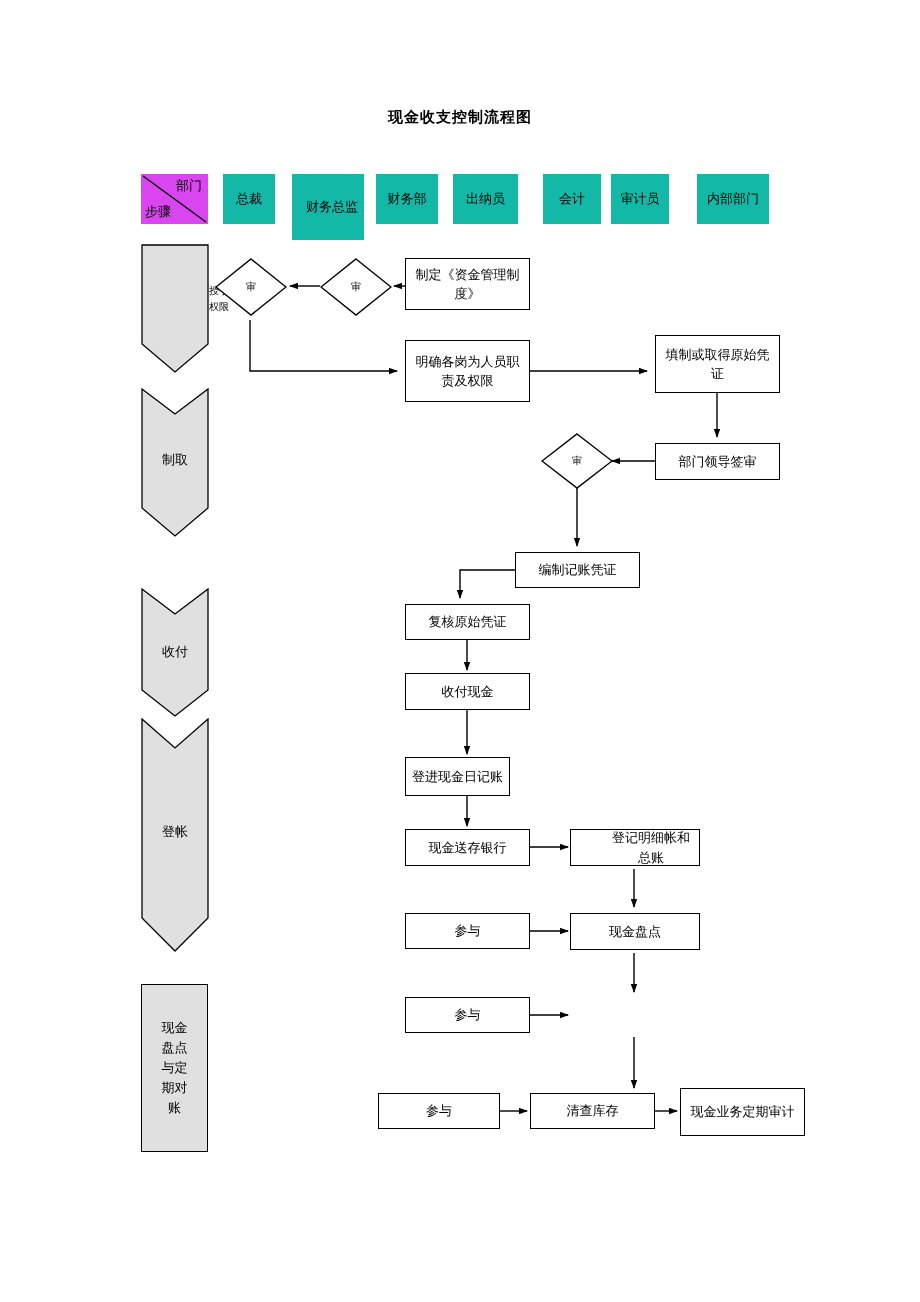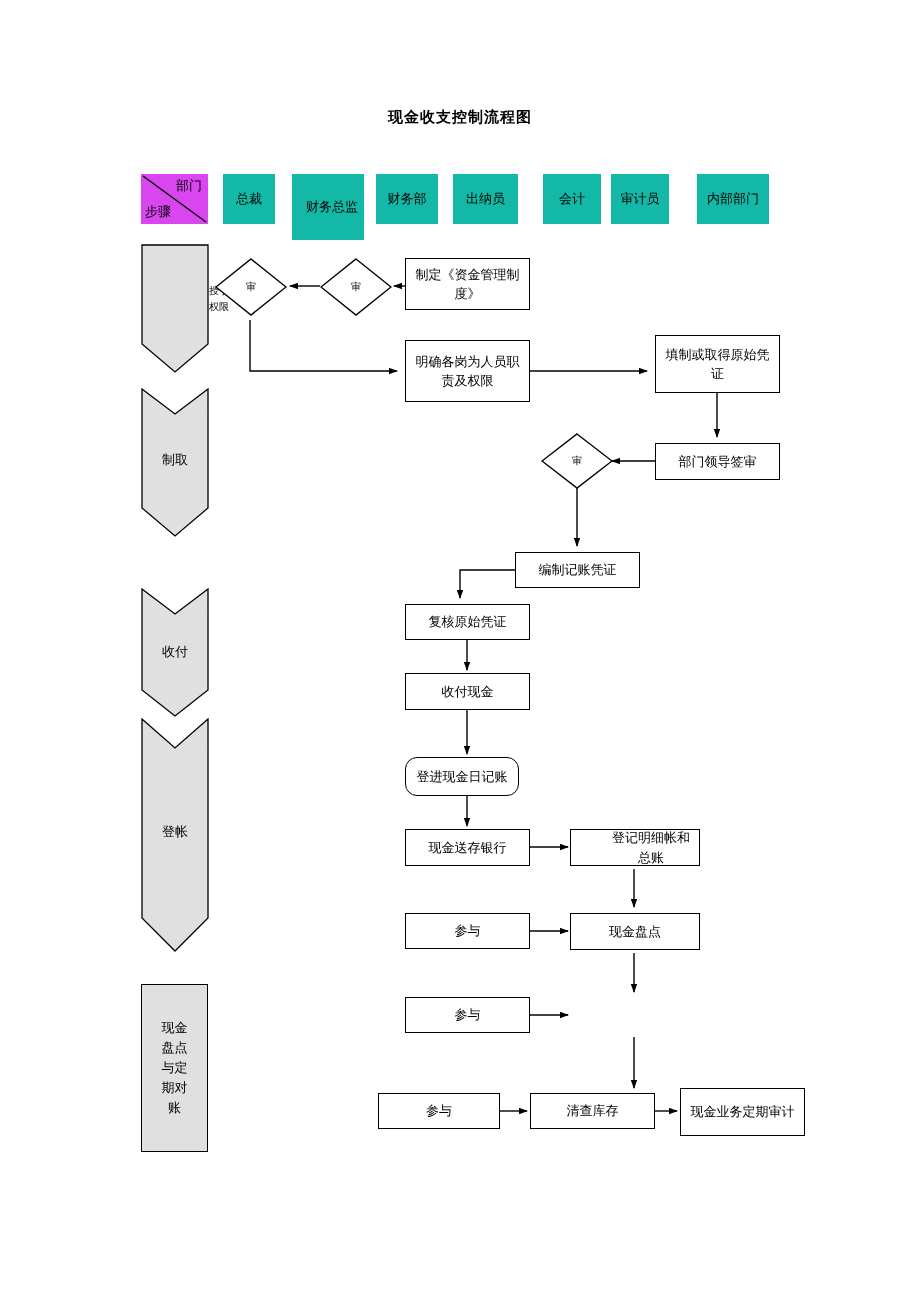--- a/index.html
+++ b/index.html
@@ -259,21 +259,21 @@
   <div class="box" style="left:655px; top:335px; width:125px; height:58px;">填制或取得原始凭证</div>
 
   <div class="box" style="left:655px; top:443px; width:125px; height:37px;">部门领导签审</div>
 
   <div class="box" style="left:515px; top:552px; width:125px; height:36px;">编制记账凭证</div>
 
   <div class="box" style="left:405px; top:604px; width:125px; height:36px;">复核原始凭证</div>
 
   <div class="box" style="left:405px; top:673px; width:125px; height:37px;">收付现金</div>
 
-  <div class="box" style="left:405px; top:757px; width:114px; height:39px;border-radius:12px;">登进现金日记账</div>
+  <div class="box" style="left:405px; top:757px; width:105px; height:39px;">登进现金日记账</div>
 
   <div class="box" style="left:405px; top:829px; width:125px; height:37px;">现金送存银行</div>
 
   <div class="box" style="left:570px; top:829px; width:130px; height:37px;padding-left:36px;">登记明细帐和总账</div>
 
   <div class="box" style="left:405px; top:913px; width:125px; height:36px;">参与</div>
 
   <div class="box" style="left:570px; top:913px; width:130px; height:37px;">现金盘点</div>
 
   <div class="box" style="left:405px; top:997px; width:125px; height:36px;">参与</div>

